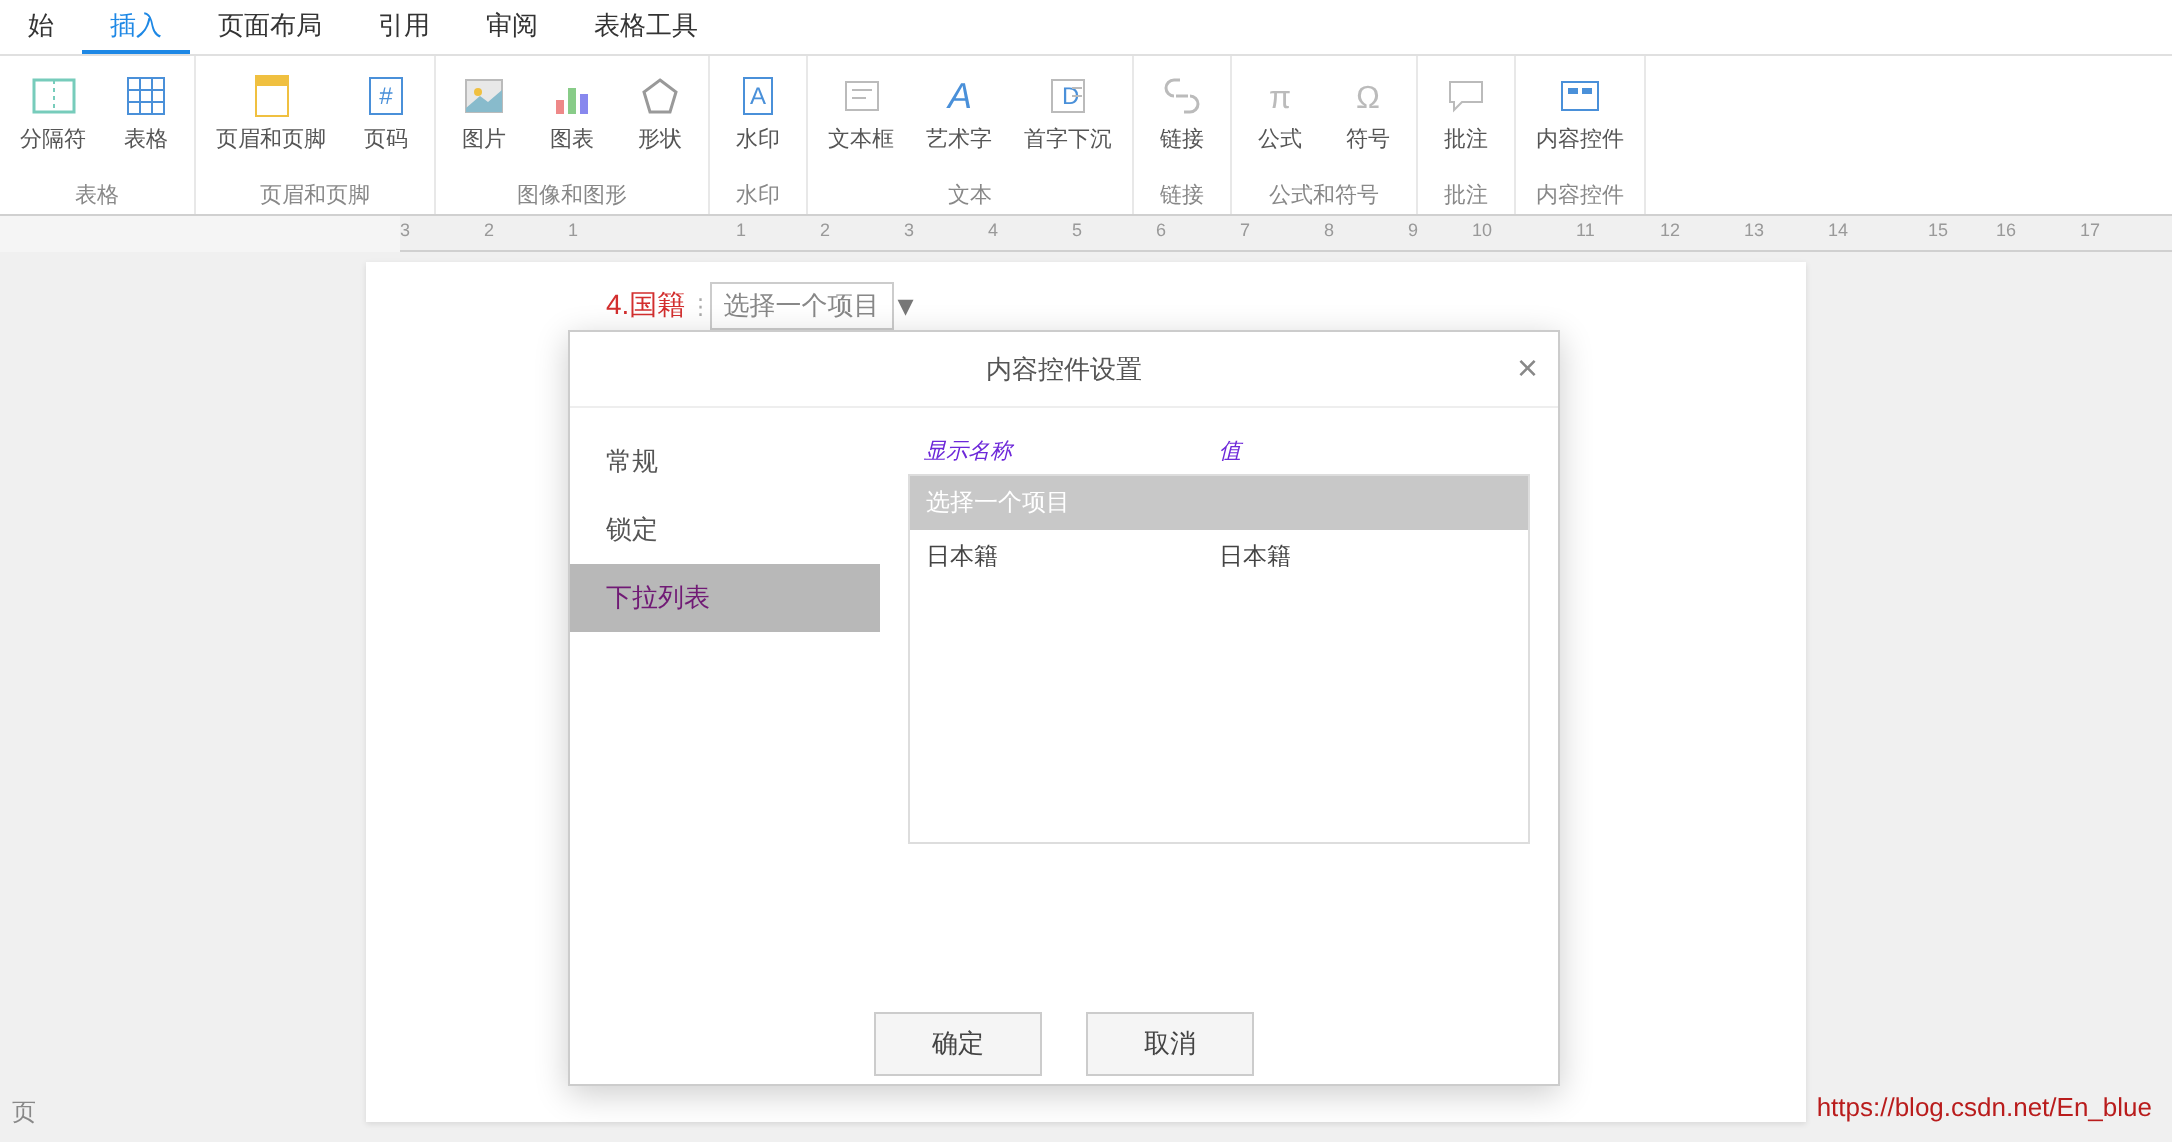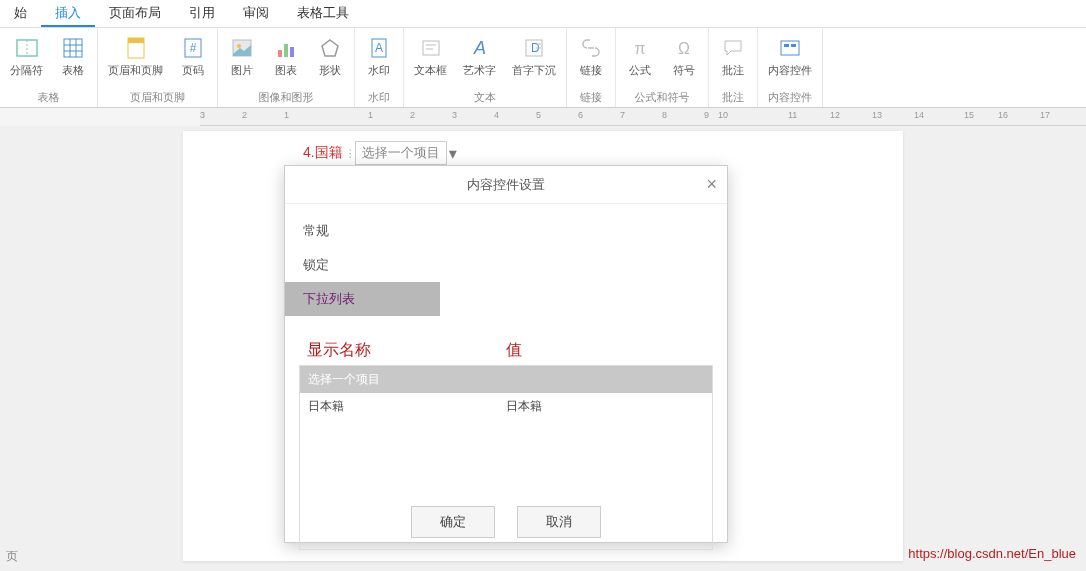--- a/index.html
+++ b/index.html
@@ -23,32 +23,32 @@
     
     .document-area { background: #f0f0f0; height: 445px; position: relative; display: flex; justify-content: center; padding-top: 5px; }
     .page { background: #fff; width: 720px; height: 430px; position: relative; box-shadow: 0 1px 3px rgba(0,0,0,0.1); }
     
     .field-sample { position: absolute; top: 10px; left: 120px; display: flex; align-items: center; gap: 2px; }
     .field-label { color: #d32f2f; font-size: 14px; }
     .field-control { border: 1px solid #ccc; padding: 2px 6px; font-size: 13px; color: #888; background: #fff; display: flex; align-items: center; }
     .field-handle { width: 8px; color: #aaa; font-size: 11px; }
     .field-dropdown { width: 12px; color: #777; }
     
-    .dialog { position: absolute; top: 165px; left: 284px; width: 444px; height: 378px; background: #fff; border: 1px solid #ccc; box-shadow: 0 4px 16px rgba(0,0,0,0.2); z-index: 100; }
+    .dialog { position: absolute; top: 165px; left: 284px; width: 496px; height: 378px; background: #fff; border: 1px solid #ccc; box-shadow: 0 4px 16px rgba(0,0,0,0.2); z-index: 100; }
     .dialog-header { height: 38px; display: flex; align-items: center; justify-content: center; position: relative; font-size: 13px; color: #555; border-bottom: 1px solid #eee; }
     .dialog-close { position: absolute; right: 10px; top: 8px; font-size: 18px; color: #888; cursor: pointer; }
-    .dialog-body { display: flex; height: 290px; flex-direction: column; }
+    .dialog-body { display: flex; height: 290px; }
     
     .dialog-sidebar { width: 155px; padding: 10px 0; }
     .sidebar-item { padding: 8px 18px; font-size: 13px; color: #555; cursor: pointer; }
     .sidebar-item.selected { background: #b8b8b8; color: #701a75; }
     
     .dialog-content { flex: 1; padding: 10px 14px; display: flex; gap: 12px; }
     .list-area { flex: 1; }
-    .list-header { display: flex; font-size: 16px; color: #b91c1c; padding: 4px 8px; }
+    .list-header { display: flex; font-size: 11px; color: #6d28d9; padding: 4px 8px; font-style: italic; }
     .list-header span { flex: 1; }
     .list-box { border: 1px solid #ddd; height: 185px; overflow: auto; }
     .list-row { display: flex; padding: 5px 8px; font-size: 12px; color: #444; cursor: pointer; }
     .list-row.selected { background: #c8c8c8; color: #fff; }
     .list-row span { flex: 1; }
     
     .button-col { display: flex; flex-direction: column; gap: 6px; width: 92px; padding-top: 18px; }
     .btn-small { border: 1px solid #ccc; background: #fff; font-size: 12px; color: #444; padding: 4px 0; cursor: pointer; text-align: center; }
     .btn-small.highlighted { border: 2px solid #e53935; }
     
@@ -281,21 +281,21 @@
       <span class="ruler-mark" style="left: 126px;"></span>
       <span class="ruler-mark" style="left: 168px;">1</span>
       <span class="ruler-mark" style="left: 210px;">2</span>
       <span class="ruler-mark" style="left: 252px;">3</span>
       <span class="ruler-mark" style="left: 294px;">4</span>
       <span class="ruler-mark" style="left: 336px;">5</span>
       <span class="ruler-mark" style="left: 378px;">6</span>
       <span class="ruler-mark" style="left: 420px;">7</span>
       <span class="ruler-mark" style="left: 462px;">8</span>
       <span class="ruler-mark" style="left: 504px;">9</span>
-      <span class="ruler-mark" style="left: 518px;">10</span>
+      <span class="ruler-mark" style="left: 536px;">10</span>
       <span class="ruler-mark" style="left: 588px;">11</span>
       <span class="ruler-mark" style="left: 630px;">12</span>
       <span class="ruler-mark" style="left: 672px;">13</span>
       <span class="ruler-mark" style="left: 714px;">14</span>
       <span class="ruler-mark" style="left: 764px;">15</span>
       <span class="ruler-mark" style="left: 798px;">16</span>
       <span class="ruler-mark" style="left: 840px;">17</span>
     </div>
 </div>
 

